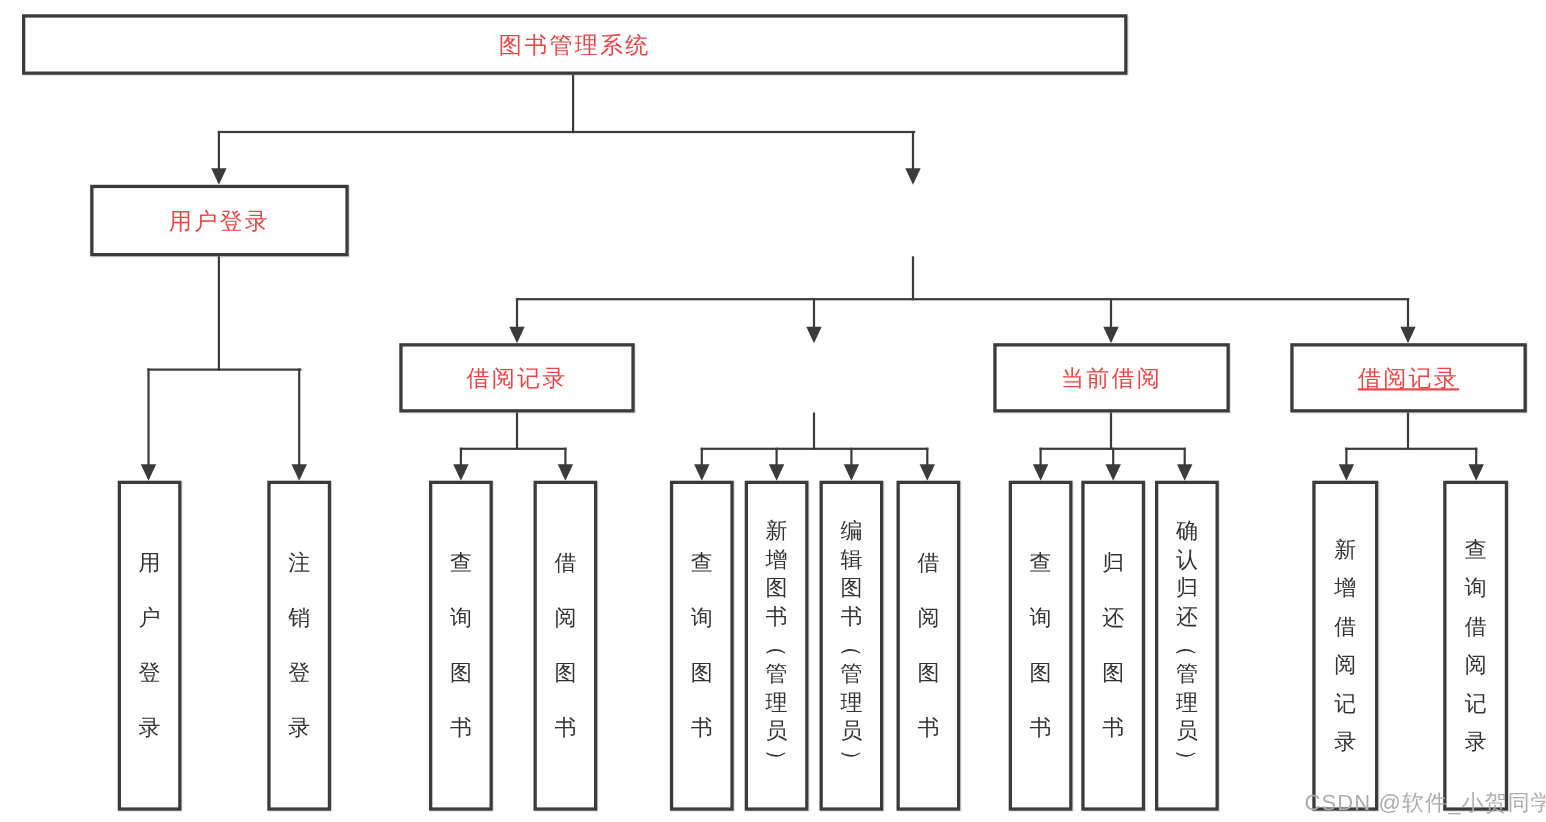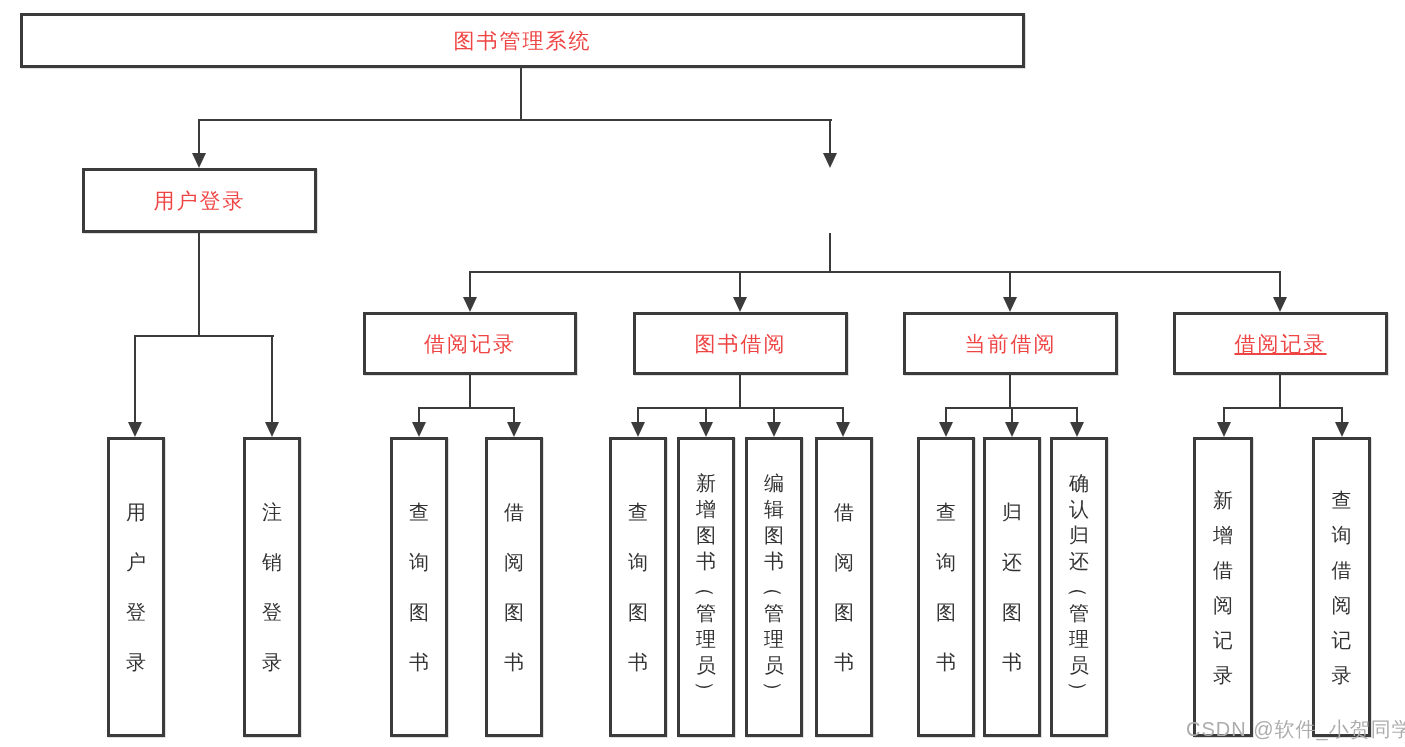--- a/index.html
+++ b/index.html
@@ -66,21 +66,20 @@
   <div class="vline" style="left:469px; top:271px; height:27px;"></div>
   <div class="arrow" style="left:463px; top:297px;"></div>
   <div class="vline" style="left:739px; top:271px; height:27px;"></div>
   <div class="arrow" style="left:733px; top:297px;"></div>
   <div class="vline" style="left:1009px; top:271px; height:27px;"></div>
   <div class="arrow" style="left:1003px; top:297px;"></div>
   <div class="vline" style="left:1279px; top:271px; height:27px;"></div>
   <div class="arrow" style="left:1273px; top:297px;"></div>
 
   <div class="box" style="left:363px; top:312px; width:214px; height:63px;">借阅记录</div>
-  <div class="box" style="left:633px; top:312px; width:215px; height:63px;">图书借阅</div>
   <div class="box" style="left:903px; top:312px; width:215px; height:63px;">当前借阅</div>
   <div class="box" style="left:1173px; top:312px; width:215px; height:63px;text-decoration:underline;">借阅记录</div>
 
   <div class="vline" style="left:469px; top:375px; height:34px;"></div>
   <div class="hline" style="left:418px; top:407px; width:97px;"></div>
   <div class="vline" style="left:418px; top:407px; height:16px;"></div>
   <div class="arrow" style="left:412px; top:422px;"></div>
   <div class="vline" style="left:513px; top:407px; height:16px;"></div>
   <div class="arrow" style="left:507px; top:422px;"></div>
 

